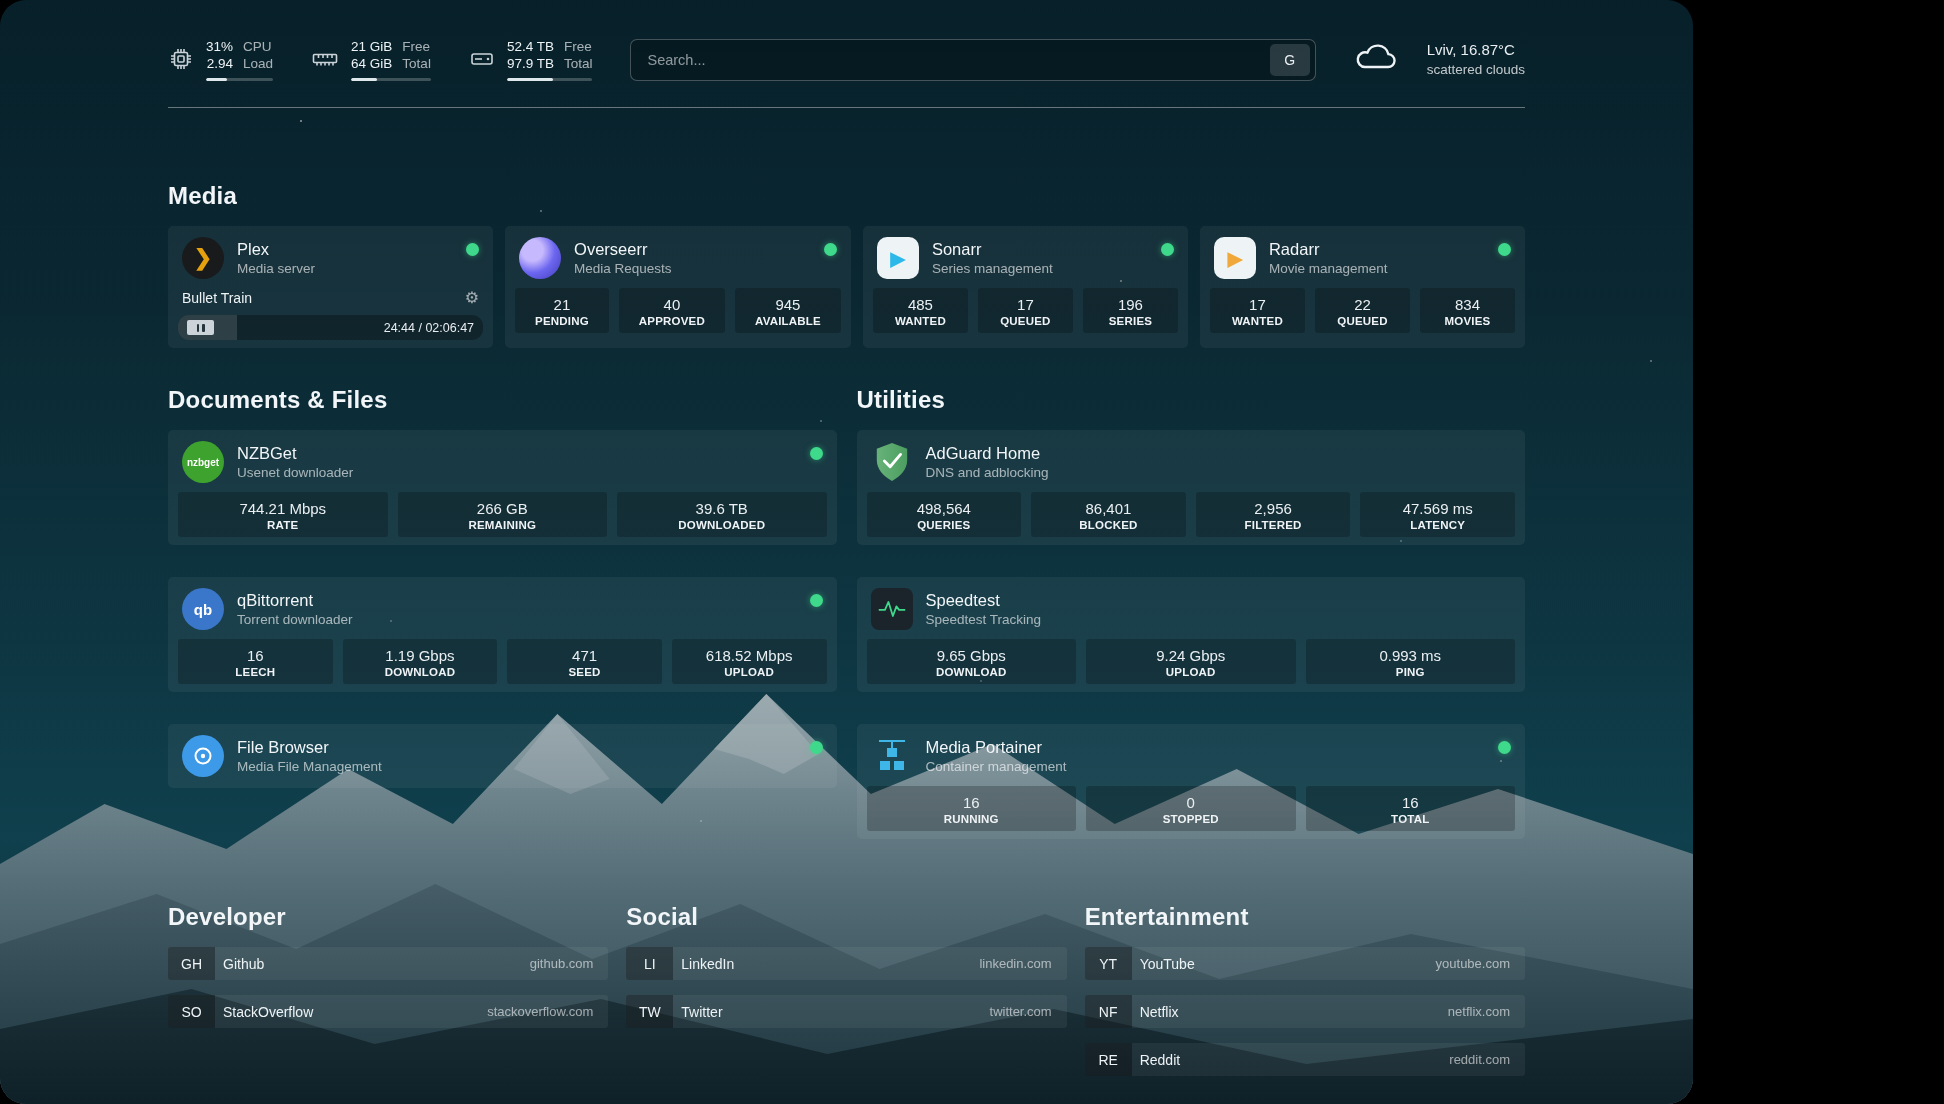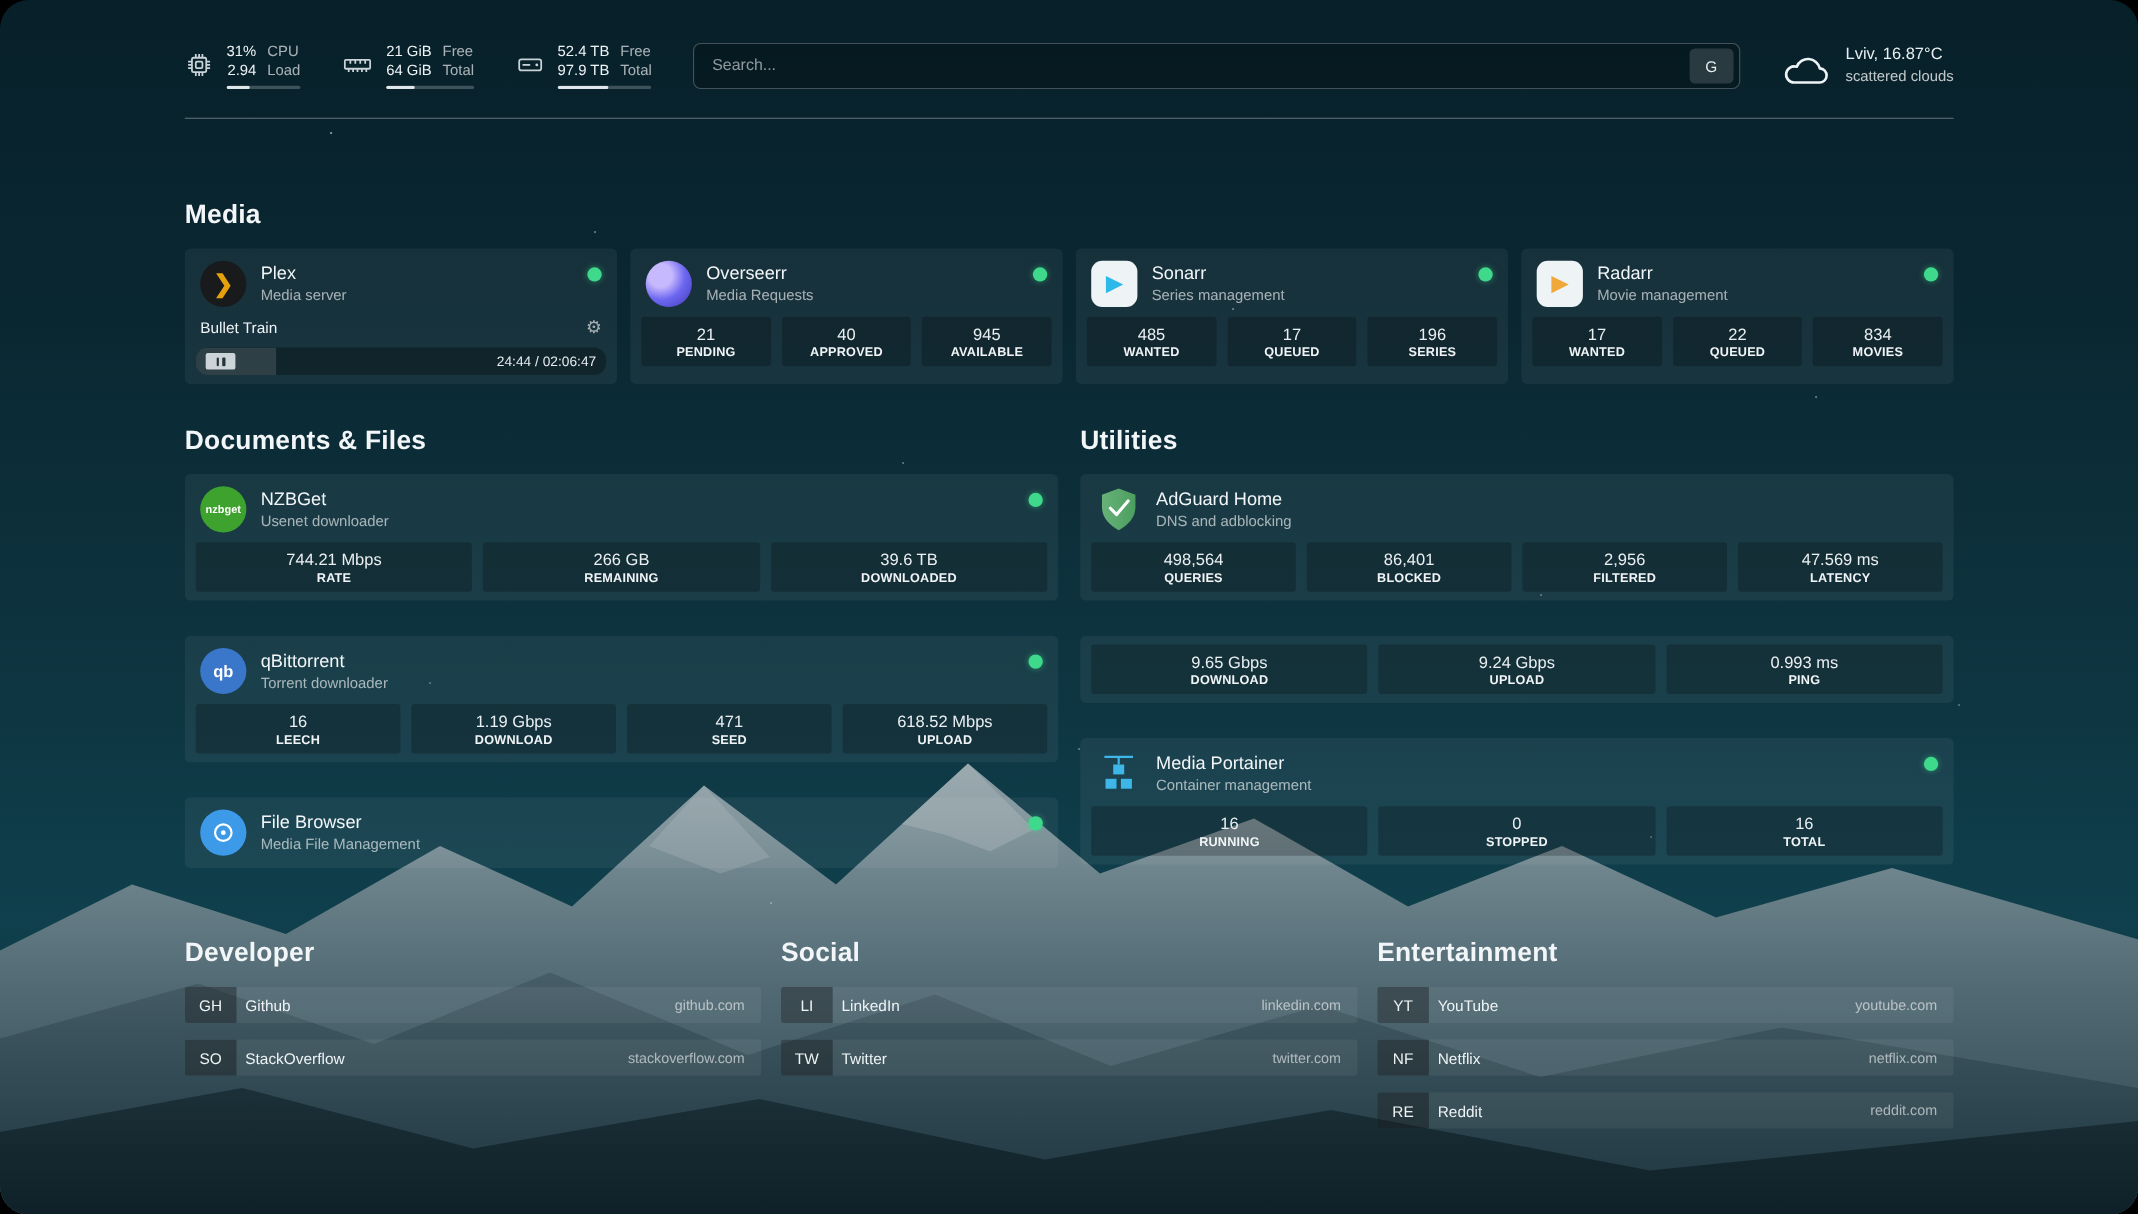--- a/index.html
+++ b/index.html
@@ -1,20 +1,20 @@
 <!DOCTYPE html>
 <html><head>
 <meta charset="utf-8">
 <style>
   * { margin:0; padding:0; box-sizing:border-box; }
   html,body { background:#000; width:1944px; height:1104px; }
   body { font-family:"Liberation Sans", sans-serif; color:#e9eef1; }
 
   .screen {
-    position:relative; width:1944px; height:1104px;
+    position:relative; width:1693px; height:1104px;
     border-radius:26px; overflow:hidden;
     background:linear-gradient(180deg,#07202a 0%,#0b2933 28%,#0f3b48 58%,#14505f 76%,#0d3341 100%);
   }
   .mountains { position:absolute; left:0; bottom:0; width:100%; height:450px; z-index:0; }
   .tint { position:absolute; inset:0; z-index:1; pointer-events:none;
     background:linear-gradient(180deg, rgba(7,30,40,0.10) 0%, rgba(9,38,48,0.25) 55%, rgba(8,34,44,0.50) 100%); }
   .snow { position:absolute; z-index:1; width:2px; height:2px; border-radius:50%; background:rgba(255,255,255,0.55);
     top:120px; left:300px; pointer-events:none;
     box-shadow: 240px 90px 0 rgba(255,255,255,.4), 520px 300px 0 rgba(255,255,255,.35),
       820px 160px 0 rgba(255,255,255,.4), 1100px 420px 0 rgba(255,255,255,.3),
@@ -36,21 +36,21 @@
   .res-bar i { display:block; height:100%; background:#dfe7ea; border-radius:2px; }
 
   .search-wrap { flex:1; display:flex; align-items:center; height:42px;
     background:rgba(0,0,0,0.22); border:1px solid rgba(255,255,255,0.25); border-radius:7px; padding:0 5px 0 0; }
   .search-wrap input { flex:1; background:transparent; border:none; outline:none; color:#e9eef1;
     font-size:14.5px; padding:0 16px; font-family:"Liberation Sans", sans-serif; }
   .search-wrap input::placeholder { color:rgba(255,255,255,0.55); }
   .g-btn { width:40px; height:32px; border:none; border-radius:5px; background:rgba(255,255,255,0.14);
     color:#e9eef1; font-size:14px; cursor:pointer; font-family:"Liberation Sans", sans-serif; }
 
-  .weather { display:flex; align-items:flex-end; gap:14px; }
+  .weather { display:flex; align-items:flex-start; gap:29px; }
   .weather-txt { font-size:15px; line-height:20px; }
   .weather-txt .cond { font-size:13.5px; color:rgba(255,255,255,0.75); }
 
   .divider { border:none; border-top:1px solid rgba(255,255,255,0.38); margin-top:26px; }
 
   
   .section-title { font-size:24px; font-weight:600; color:#f2f6f8; margin-bottom:16px; letter-spacing:.2px; }
   .media-block { margin-top:74px; }
   .media-grid { display:grid; grid-template-columns:repeat(4,1fr); gap:12px; }
   .two-col { display:grid; grid-template-columns:1fr 1fr; gap:20px; margin-top:38px; }
@@ -451,20 +451,31 @@
                 <div class="stat-l">FILTERED</div>
               </div>
               <div class="stat">
                 <div class="stat-v">47.569 ms</div>
                 <div class="stat-l">LATENCY</div>
               </div>
             </div>
           </div>
 
           <div class="card">
+            <div class="card-head">
+              <span class="svc-icon speedtest">
+                <svg width="30" height="24" viewBox="0 0 34 26" fill="none" stroke="#3ed98a" stroke-width="2" stroke-linejoin="round">
+                  <polyline points="2,14 9,14 13,5 18,21 22,10 25,14 32,14"></polyline>
+                </svg>
+              </span>
+              <div class="svc-text">
+                <div class="svc-name">Speedtest</div>
+                <div class="svc-desc">Speedtest Tracking</div>
+              </div>
+            </div>
             <div class="stats">
               <div class="stat">
                 <div class="stat-v">9.65 Gbps</div>
                 <div class="stat-l">DOWNLOAD</div>
               </div>
               <div class="stat">
                 <div class="stat-v">9.24 Gbps</div>
                 <div class="stat-l">UPLOAD</div>
               </div>
               <div class="stat">

